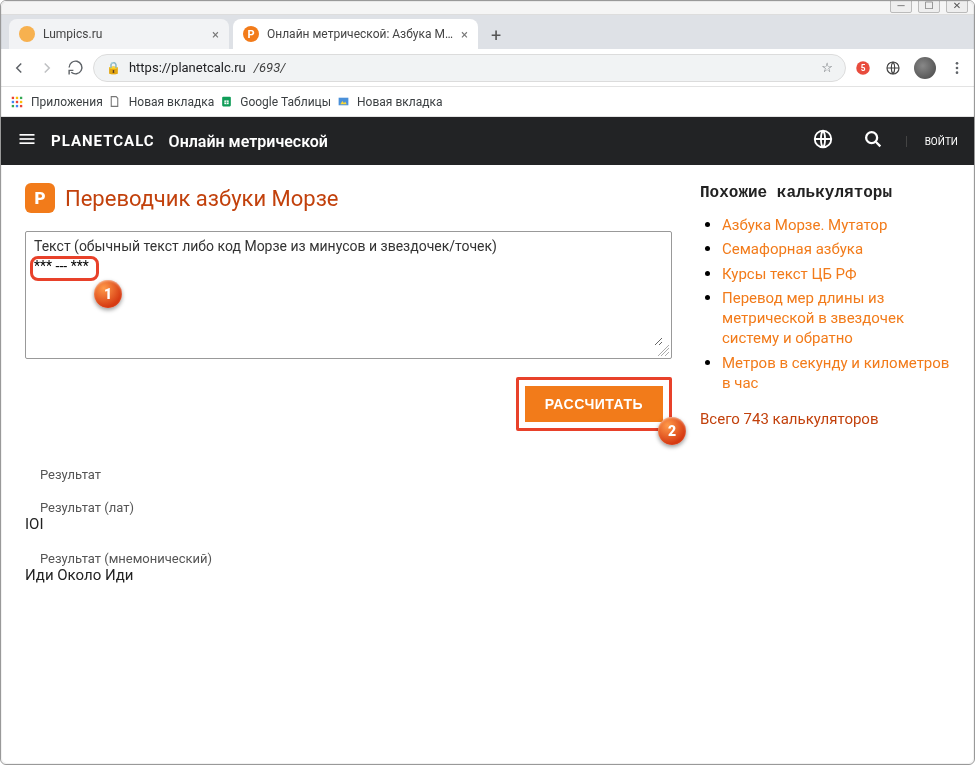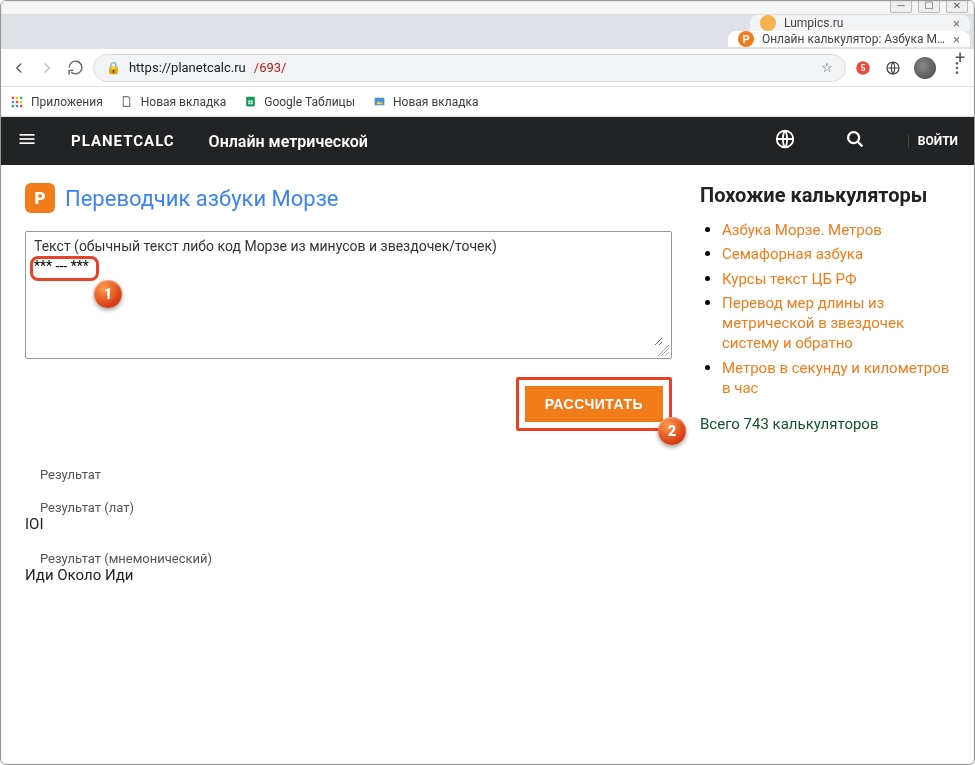--- a/index.html
+++ b/index.html
@@ -35,21 +35,20 @@
     display: flex; align-items: center; justify-content: center;
     font-size: 10px; color: #555;
   }
   
   .tabstrip {
     height: 34px;
     background: #dee1e6;
     display: flex;
     align-items: flex-end;
     padding-left: 8px;
-    flex-direction: column;
   }
   .tab {
     height: 30px;
     min-width: 220px;
     background: #f2f3f5;
     border-top-left-radius: 8px;
     border-top-right-radius: 8px;
     display: flex;
     align-items: center;
     padding: 0 10px;
@@ -92,79 +91,79 @@
     border-radius: 14px;
     display:flex; align-items:center;
     padding: 0 12px;
     gap: 8px;
     font-size: 13px;
     color: #555;
     background:#f1f3f4;
   }
   .omnibox .lock { color:#5f6368; font-size:12px; }
   .omnibox .url-host { color:#202124; }
-  .omnibox .url-path { color:#b91c1c; }
+  .omnibox .url-path { color:#404040;font-style:italic; }
   .omnibox .star { margin-left:auto; color:#5f6368; }
   .ext-icons { display:flex; gap:12px; align-items:center; }
   .ext-icons .ico { width:18px; height:18px; display:flex;align-items:center;justify-content:center; color:#555; cursor:pointer; }
   .avatar {
     width:22px;height:22px;border-radius:50%;
     background: radial-gradient(circle at 40% 40%, #888, #444);
   }
   
   .bookmarks {
     height: 30px;
     background:#fff;
     border-bottom: 1px solid #e3e3e3;
     display:flex; align-items:center;
     padding: 0 8px;
-    gap: 16px;
+    gap: 4px;
     font-size: 12px;
     color:#3c4043;
   }
   .bookmarks .bm { display:flex; align-items:center; gap:6px; cursor:pointer;}
   .bm-icon { width:16px;height:16px;display:flex;align-items:center;justify-content:center;font-size:13px; }
   
   .siteheader {
     height: 48px;
     background: #222325;
     color:#fff;
     display:flex; align-items:center;
     padding: 0 16px;
-    gap: 34px;
+    gap: 14px;
   }
   .siteheader .menu { cursor:pointer; }
   .siteheader .brand { font-weight:700; letter-spacing:1px; font-size:15px; }
   .siteheader .subtitle { font-weight:600; font-size:16px; }
   .siteheader .spacer { flex:1; }
   .siteheader .hicon { cursor:pointer; color:#fff; }
   .siteheader .login {
     border-left:1px solid #444;
-    padding-left:9px;
-    font-weight:700;
-    font-size:12px;
+    padding-left:18px;
+    font-weight:400;
+    font-size:10px;
     cursor:pointer;
   }
   
   .page {
     display:flex;
     padding: 18px 24px 0 24px;
     gap: 28px;
     background:#fff;
   }
   .main { flex: 1 1 auto; min-width:0; }
   .side { width: 250px; flex: 0 0 250px; }
   .page-title-row { display:flex; align-items:center; gap:10px; margin-bottom:18px; }
   .page-logo {
     width:30px;height:30px;border-radius:6px;
     background:#f27b1a;color:#fff;
     display:flex;align-items:center;justify-content:center;
     font-weight:900;font-size:17px;
   }
-  .page-title { font-size:22px; font-weight:400; color:#3b82f6; }
+  .page-title { font-size:22px; font-weight:400; color:#c2410c; }
   .input-wrap {
     border:1px solid #999;
     border-radius:2px;
     padding:6px 8px 8px 8px;
     position:relative;
     margin-bottom: 18px;
   }
   .input-label { font-size:14px; color:#333; margin-bottom:2px; }
   .morse-input {
     width:100%;
@@ -215,25 +214,25 @@
     box-shadow: 0 2px 4px rgba(0,0,0,0.4), inset 0 1px 2px rgba(255,255,255,0.5);
     color:#fff;
     font-weight:900;
     display:flex;align-items:center;justify-content:center;
     font-size:14px;
   } 
   .result { margin-bottom:18px; }
   .result .lbl { font-size:13px; color:#555;margin-left:15px; }
   .result .val { font-size:15px; color:#222; }
   
-  .side h2 { font-size:20px; font-weight:700; margin-bottom:12px; color:#222; line-height:1.25;}
+  .side h2 { font-size:16px; font-weight:700; margin-bottom:12px; color:#222; line-height:1.25;font-family:Liberation Mono, monospace;}
   .side ul { list-style: disc; padding-left:22px; }
   .side li { margin-bottom:4px; }
   .side a { color:#f27b1a; text-decoration:none; font-size:15px; line-height:1.35; }
-  .side .total { color:#14532d; font-size:15px; margin-top:16px; line-height:1.4;}
+  .side .total { color:#c2410c; font-size:15px; margin-top:16px; line-height:1.4;}
   
   .outer-shadow {
     position:absolute; inset:0;
     border-radius:6px;
     pointer-events:none;
     box-shadow: inset 0 0 0 1px rgba(0,0,0,0.05);
   }
 </style>
 </head>
 <body>
@@ -247,21 +246,21 @@
 </div>
 
 <div class="tabstrip">
   <div class="tab">
     <span class="favicon" style="background:#f7b14f"></span>
     <span class="title">Lumpics.ru</span>
     <span class="close">×</span>
   </div>
   <div class="tab active">
     <span class="favicon" style="background:#f27b1a">P</span>
-    <span class="title">Онлайн калькулятор: Азбука М…</span>
+    <span class="title">Онлайн метрической: Азбука М…</span>
     <span class="close">×</span>
   </div>
   <div class="newtab">+</div>
 </div>
 
 <div class="addrbar">
   <div class="nav-icon">
     <svg width="18" height="18" viewBox="0 0 24 24" fill="none" stroke="#5f6368" stroke-width="2">
         <path d="M15 18l-6-6 6-6"></path>
       </svg>
@@ -413,21 +412,21 @@
     </div>
     <div class="result">
       <div class="lbl">Результат (мнемонический)</div>
       <div class="val">Иди Около Иди</div>
     </div>
   </div>
 
   <div class="side">
     <h2>Похожие калькуляторы</h2>
     <ul>
-      <li><a href="#">Азбука Морзе. Метров</a></li>
+      <li><a href="#">Азбука Морзе. Мутатор</a></li>
       <li><a href="#">Семафорная азбука</a></li>
       <li><a href="#">Курсы текст ЦБ РФ</a></li>
       <li><a href="#">Перевод мер длины из метрической в звездочек систему и обратно</a></li>
       <li><a href="#">Метров в секунду и километров в час</a></li>
     </ul>
     <div class="total">Всего 743 калькуляторов</div>
   </div>
 </div>
 
 <div class="outer-shadow"></div>

